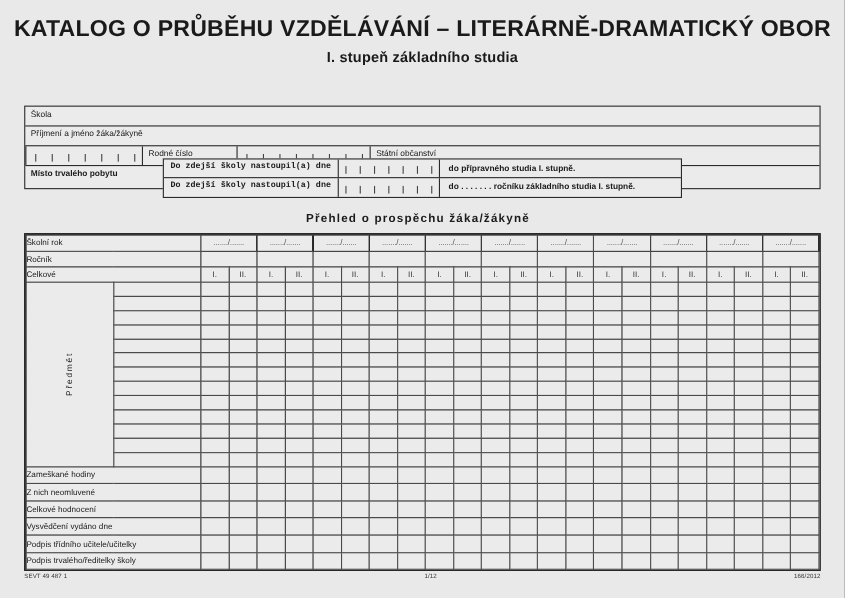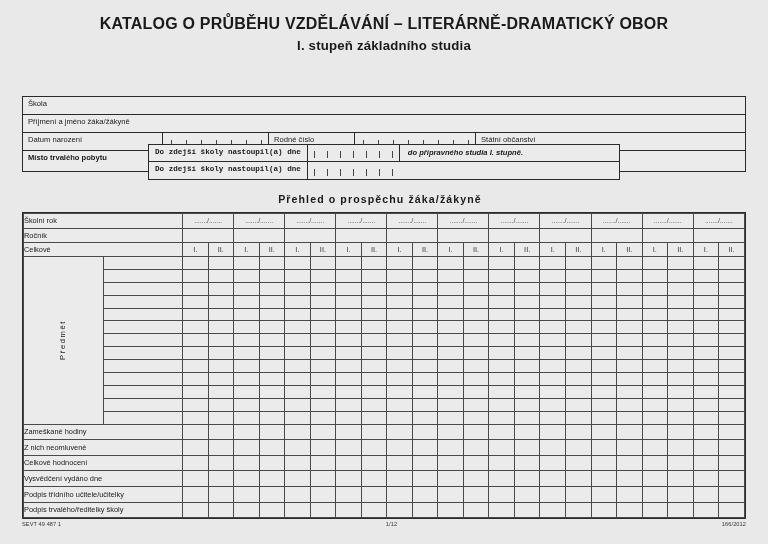--- a/index.html
+++ b/index.html
@@ -21,21 +21,21 @@
     box-sizing: border-box;
     padding: 0;
   }
 
   
   .title-block {
     text-align: center;
     padding-top: 14px;
   }
   .title-main {
-    font-size: 16px;
+    font-size: 21px;
     font-weight: bold;
     letter-spacing: 0.2px;
     line-height: 1.25;
   }
   .title-sub {
     font-size: 13.2px;
     font-weight: bold;
     letter-spacing: 0.2px;
     margin-top: 4px;
   }
@@ -120,21 +120,20 @@
     line-height: 1;
     font-family: Liberation Mono, monospace;
   }
   .entry-txt {
     font-size: 7.6px;
     font-weight: bold;
     padding: 4px 0 0 8px;
     white-space: nowrap;
     line-height: 1;
     flex: 1;
-    font-style: italic;
   }
 
   
   .sec-head {
     position: absolute;
     left: 0;
     top: 193px;
     width: 760px;
     text-align: center;
     font-size: 10.6px;
@@ -232,21 +231,20 @@
   </div>
 
   <div class="ident frame">
     <div class="ident-row">
       <div class="lbl grow">Škola</div>
     </div>
     <div class="ident-row">
       <div class="lbl grow">Příjmení a jméno žáka/žákyně</div>
     </div>
     <div class="ident-row">
-      <div class="lbl" style="width:134px">Datum narození</div>
       <div class="ticks cell-div" id="datum-ticks">
           <div class="tick-box" style="width: 15px;"></div>
           <div class="tick-box" style="width: 15px;"></div>
           <div class="tick-box" style="width: 15px;"></div>
           <div class="tick-box" style="width: 15px;"></div>
           <div class="tick-box" style="width: 15px;"></div>
           <div class="tick-box" style="width: 15px;"></div>
           <div class="tick-box" style="width: 15px;"></div>
         </div>
       <div class="lbl cell-div" style="width:80px">Rodné číslo</div>
@@ -286,20 +284,21 @@
       <div class="entry-lbl">Do zdejší školy nastoupil(a) dne</div>
       <div class="ticks cell-div" id="entry-ticks-1">
           <div class="tick-box" style="width: 13px;"></div>
           <div class="tick-box" style="width: 13px;"></div>
           <div class="tick-box" style="width: 13px;"></div>
           <div class="tick-box" style="width: 13px;"></div>
           <div class="tick-box" style="width: 13px;"></div>
           <div class="tick-box" style="width: 13px;"></div>
           <div class="tick-box" style="width: 13px;"></div>
         </div>
+      <div class="entry-txt cell-div">do . . . . . . .  ročníku základního studia I. stupně.</div>
     </div>
   </div>
 
   <div class="sec-head">Přehled o prospěchu žáka/žákyně</div>
 
   <div class="grid">
     <table class="g">
       <tbody id="grid-body">
           <tr class="hdr-yr">
             <td class="rowlbl hl" colspan="2" style="width: 158px;">Školní rok</td>

